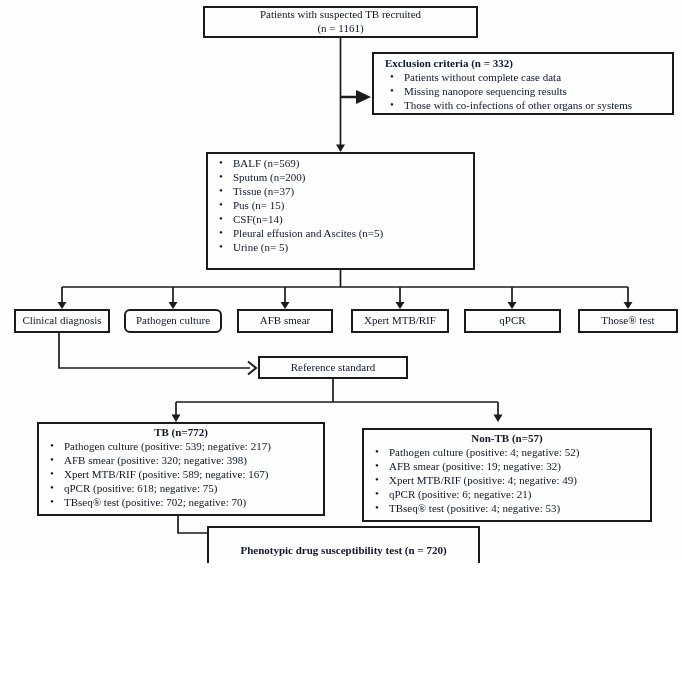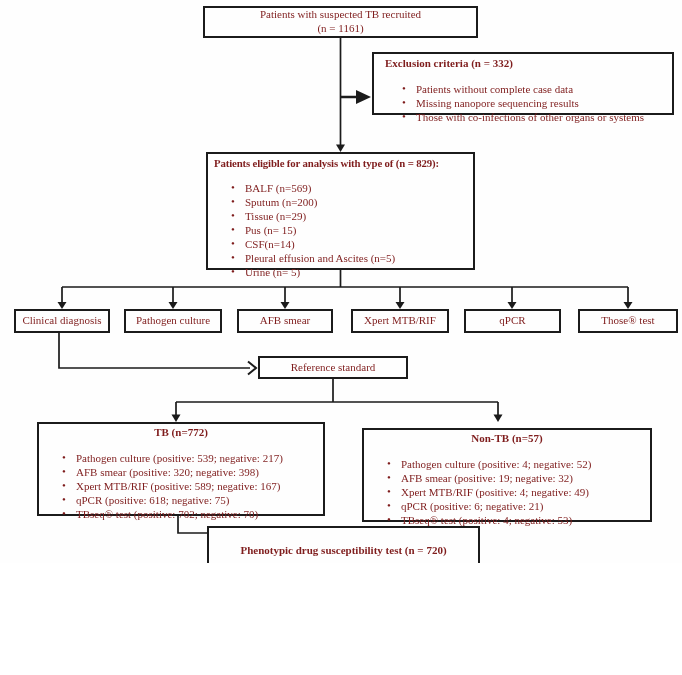--- a/index.html
+++ b/index.html
@@ -1,38 +1,38 @@
 <!DOCTYPE html>
 <html><head>
 <meta charset="utf-8">
 <style>
   html,body{margin:0;padding:0;background:#ffffff;}
   .canvas{
     position:relative;
     width:682px;height:563px;
     background:#fefefe;
     font-family:"Liberation Serif","DejaVu Serif",serif;
-    color:#7f1d1d;
+    color:#0f172a;
     overflow:hidden;
   }
   svg.connectors{position:absolute;left:0;top:0;z-index:1;}
   .box{
     position:absolute;
     box-sizing:border-box;
     background:#fefefe;
     border:2px solid #1b1b1b;
     font-size:11px;
     line-height:1.25;
     z-index:2;
   }
   .box .title{font-weight:bold;}
   .center-text{text-align:center;}
   .vcenter{display:flex;flex-direction:column;align-items:center;justify-content:center;}
   .pad{padding:3px 6px 2px 6px;}
-  ul.blist{margin:12px;padding:0;list-style:none;}
+  ul.blist{margin:0;padding:0;list-style:none;}
   ul.blist li{
     position:relative;
     padding-left:19px;
     line-height:1.27;
   }
   ul.blist li::before{
     content:"\2022";
     position:absolute;
     left:5px;top:-1px;
     font-size:11px;
@@ -80,36 +80,35 @@
   <div class="box pad" style="left:372px;top:52px;width:302px;height:63px;padding-left:11px;">
     <div class="title">Exclusion criteria (n = 332)</div>
     <ul class="blist">
       <li>Patients without complete case data</li>
       <li>Missing nanopore sequencing results</li>
       <li>Those with co-infections of other organs or systems</li>
     </ul>
   </div>
 
   <div class="box pad" style="left:206px;top:152px;width:269px;height:118px;">
-    <div class="title eligible-title">Patients eligible for analysis with type of (n = 829):</div>
     <ul class="blist">
       <li>BALF (n=569)</li>
       <li>Sputum (n=200)</li>
-      <li>Tissue (n=29)</li>
+      <li>Tissue (n=37)</li>
       <li>Pus (n= 15)</li>
       <li>CSF(n=14)</li>
       <li>Pleural effusion and Ascites (n=5)</li>
       <li>Urine (n= 5)</li>
     </ul>
   </div>
 
   <div class="box testbox" style="left:14px;top:309px;width:96px;height:24px;">
     <span>Clinical diagnosis</span>
   </div>
-  <div class="box testbox" style="left:124px;top:309px;width:98px;height:24px;">
+  <div class="box testbox" style="left:124px;top:309px;width:98px;height:24px;border-radius:6px;">
     <span>Pathogen culture</span>
   </div>
   <div class="box testbox" style="left:237px;top:309px;width:96px;height:24px;text-align:right;">
     <span>AFB smear</span>
   </div>
   <div class="box testbox" style="left:464px;top:309px;width:97px;height:24px;">
     <span>qPCR</span>
   </div>
   <div class="box testbox" style="left:351px;top:309px;width:98px;height:24px;">
     <span>Xpert MTB/RIF</span>

